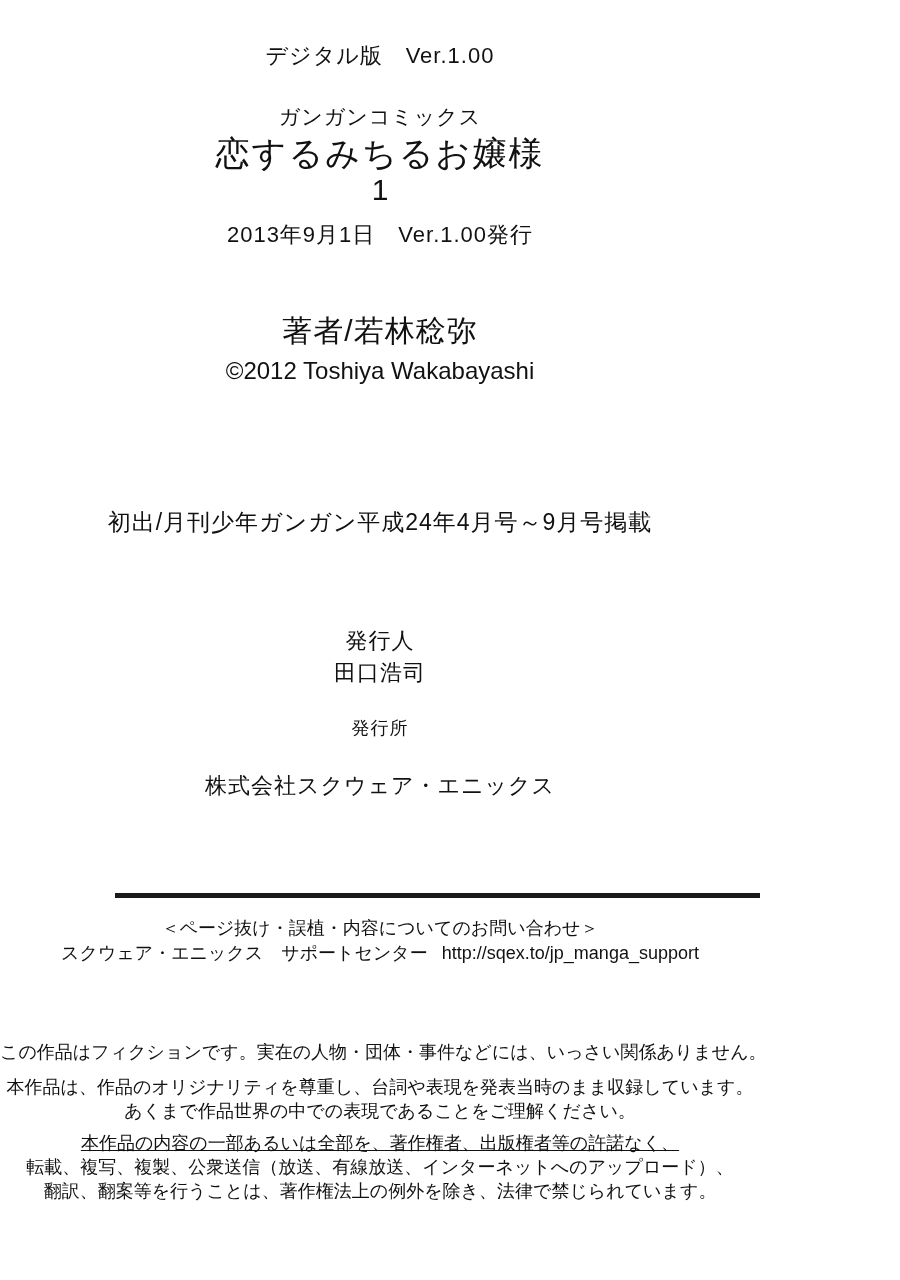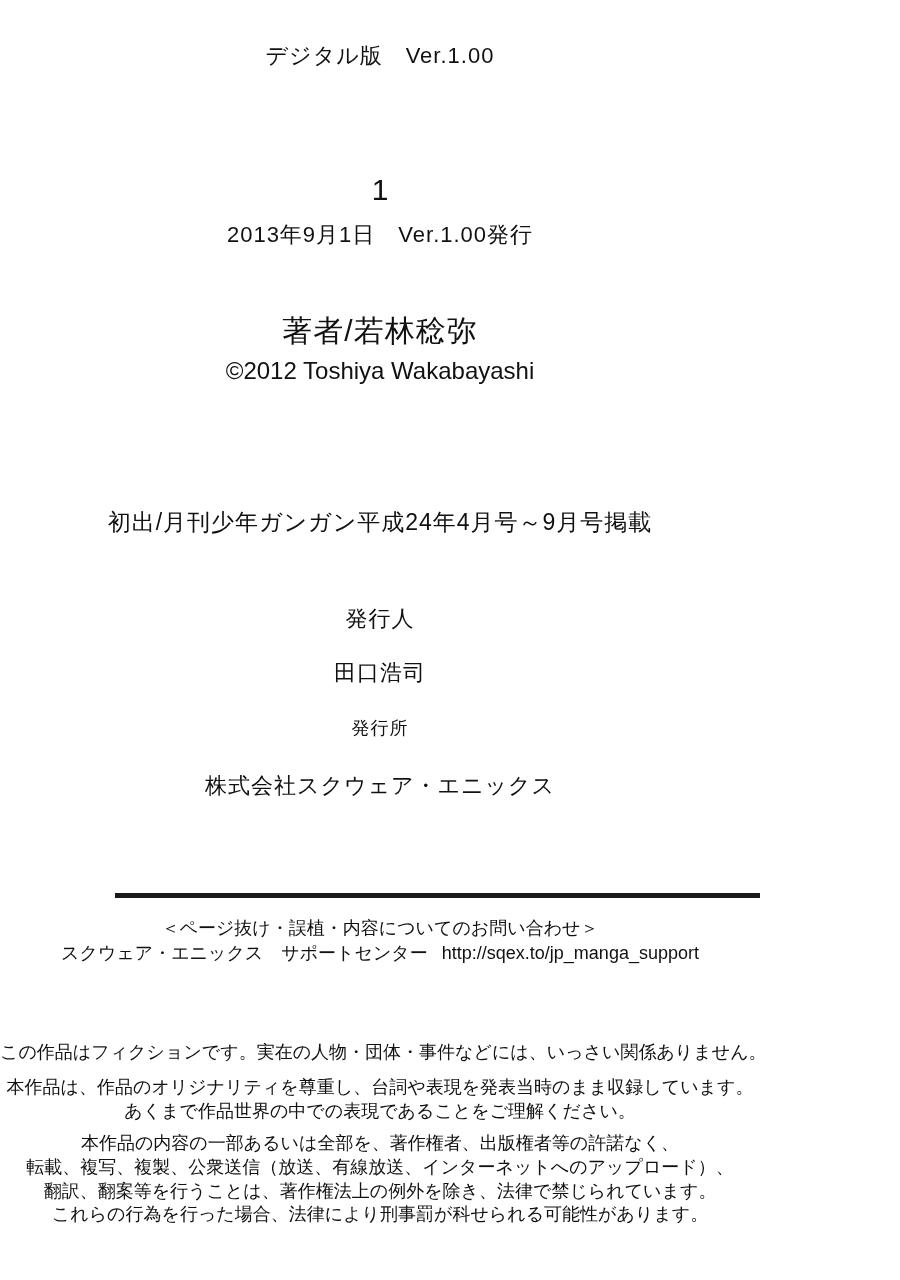--- a/index.html
+++ b/index.html
@@ -36,44 +36,45 @@
   }
   .url { margin-left: 14px; }
 </style>
 </head>
 <body>
 
 <div id="page">
 
   <div class="line jp" style="top: 41px; font-size: 22px;">デジタル版　Ver.1.00</div>
 
+  <div class="line jp" style="top: 103px; font-size: 21px;">ガンガンコミックス</div>
+  <div class="line jp" style="top: 131px; font-size: 34px; letter-spacing: 2px;">恋するみちるお嬢様</div>
   <div class="line" style="top: 173px; font-size: 30px;">1</div>
 
   <div class="line jp" style="top: 220px; font-size: 22px;">2013年9月1日　Ver.1.00発行</div>
 
   <div class="line jp" style="top: 311px; font-size: 30px;">著者/若林稔弥</div>
   <div class="line" style="top: 357px; font-size: 24px;">©2012 Toshiya Wakabayashi</div>
 
   <div class="line jp" style="top: 507px; font-size: 23px;">初出/月刊少年ガンガン平成24年4月号～9月号掲載</div>
 
-  <div class="line jp" style="top: 604px; font-size: 22px;">発行人</div>
+  <div class="line jp" style="top: 626px; font-size: 22px;">発行人</div>
   <div class="line jp" style="top: 658px; font-size: 22px;">田口浩司</div>
   <div class="line jp" style="top: 716px; font-size: 18px;">発行所</div>
   <div class="line jp" style="top: 747px; font-size: 22px; margin-top: 24px;">株式会社スクウェア・エニックス</div>
 
   <div class="divider"></div>
 
   <div class="line small" style="top: 916px;">＜ページ抜け・誤植・内容についてのお問い合わせ＞</div>
   <div class="line small" style="top: 941px;">
     <span>スクウェア・エニックス　サポートセンター</span><span class="url">http://sqex.to/jp_manga_support</span>
   </div>
 
   <div class="line small" style="top: 1040px;">この作品はフィクションです。実在の人物・団体・事件などには、いっさい関係ありません。</div>
 
   <div class="line small" style="top: 1075px;">本作品は、作品のオリジナリティを尊重し、台詞や表現を発表当時のまま収録しています。</div>
   <div class="line small" style="top: 1099px; text-align: center;">あくまで作品世界の中での表現であることをご理解ください。</div>
 
-  <div class="line small" style="top: 1131px;">本作品の内容の一部あるいは全部を、著作権者、出版権者等の許諾なく、</div>
+  <div class="line small" style="top: 1131px; text-decoration: underline;">本作品の内容の一部あるいは全部を、著作権者、出版権者等の許諾なく、</div>
   <div class="line small" style="top: 1155px;">転載、複写、複製、公衆送信（放送、有線放送、インターネットへのアップロード）、</div>
   <div class="line small" style="top: 1179px;">翻訳、翻案等を行うことは、著作権法上の例外を除き、法律で禁じられています。</div>
-  <div class="line small" style="top: 1202px;">これらの行為を行った場合、法律により刑事罰が科せられる可能性があります。</div>
 
 </div>
 
 </body></html>

